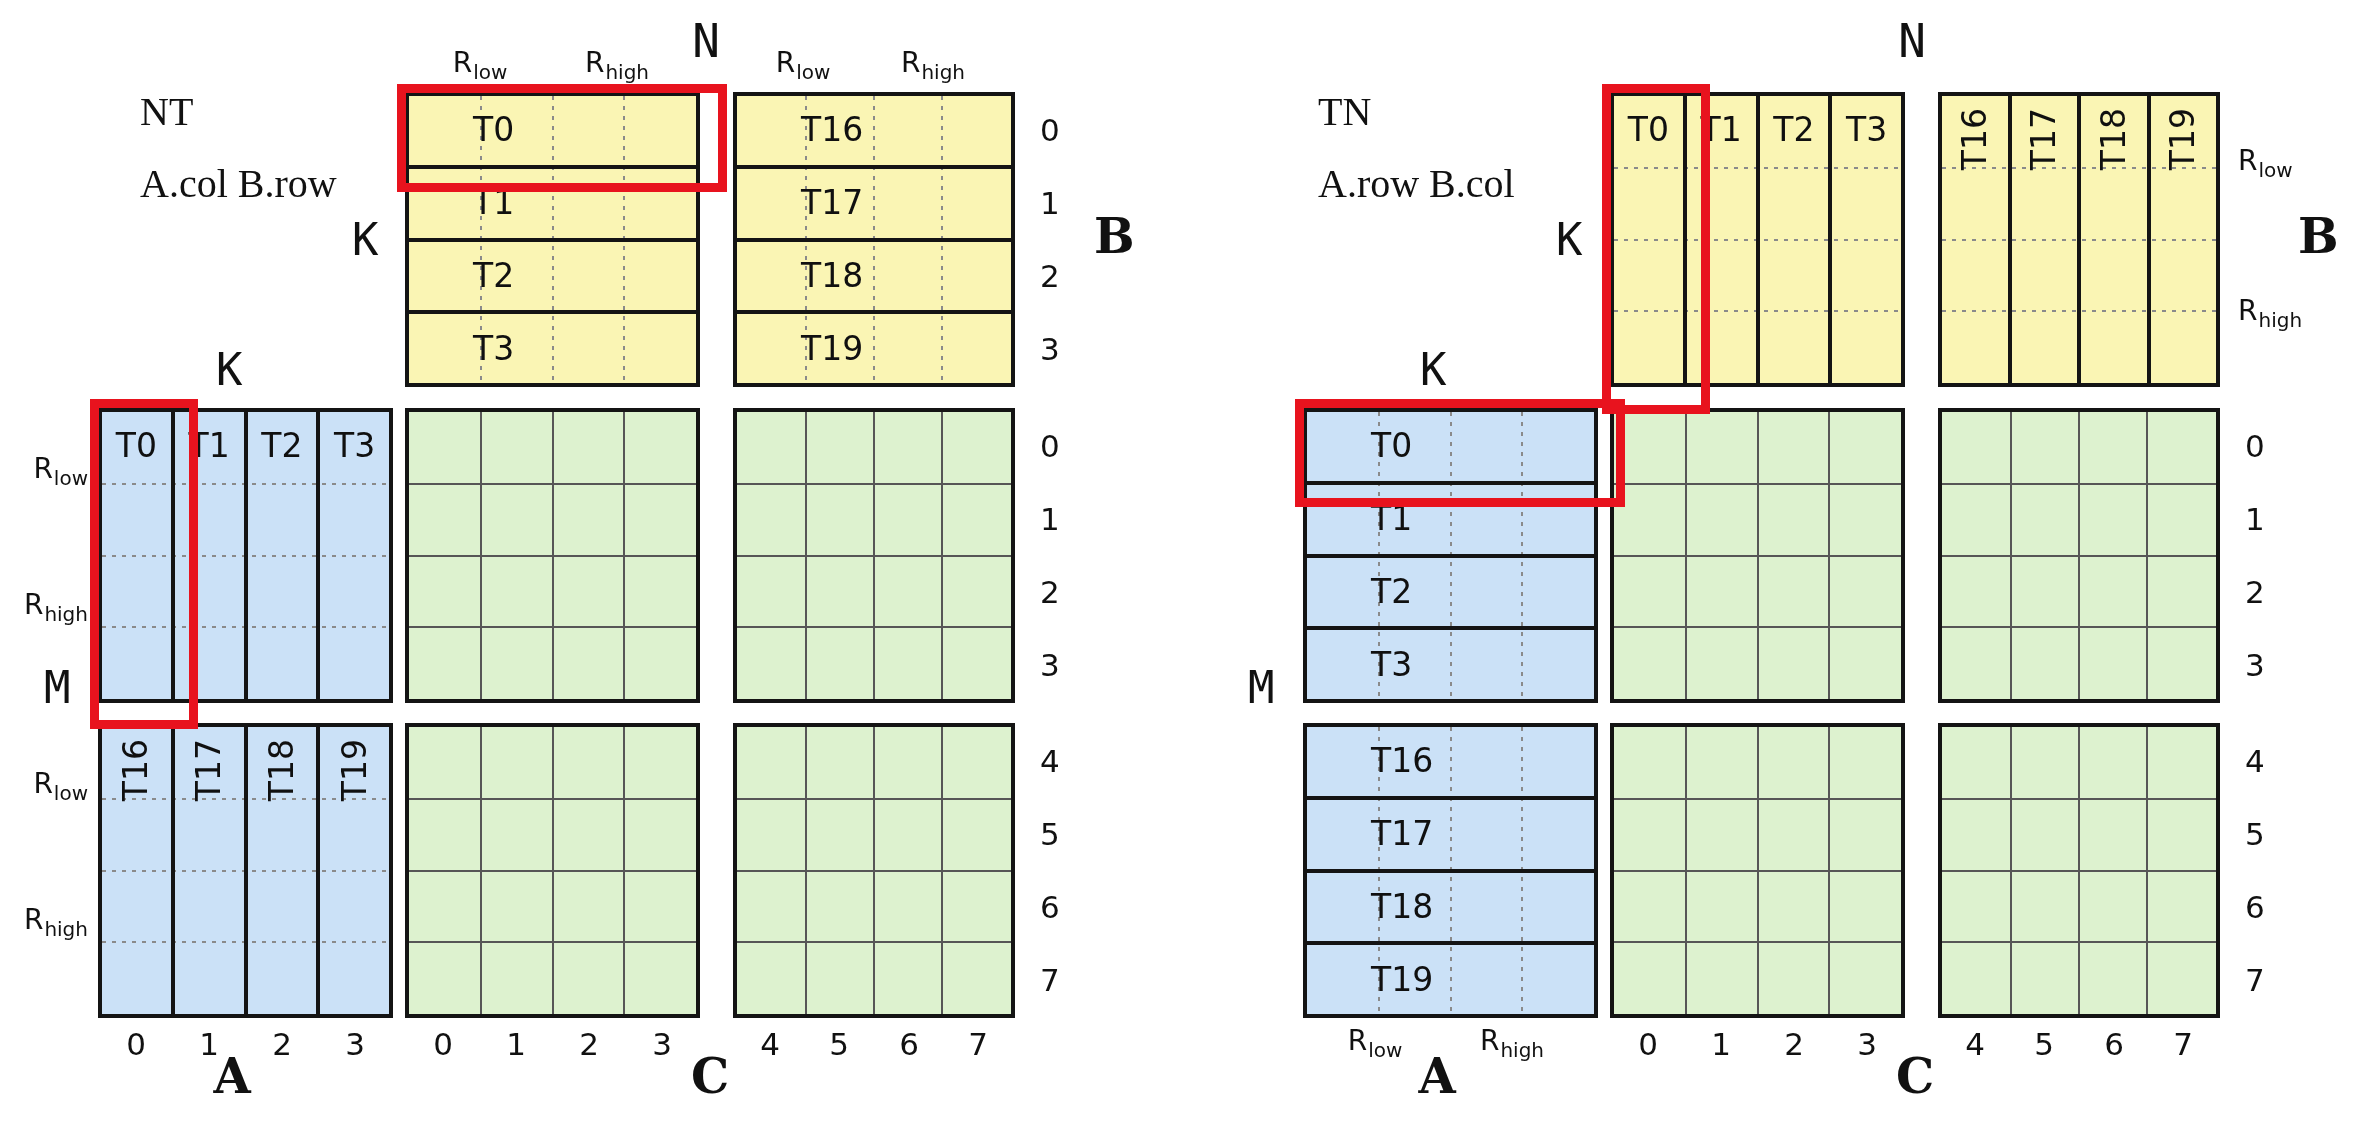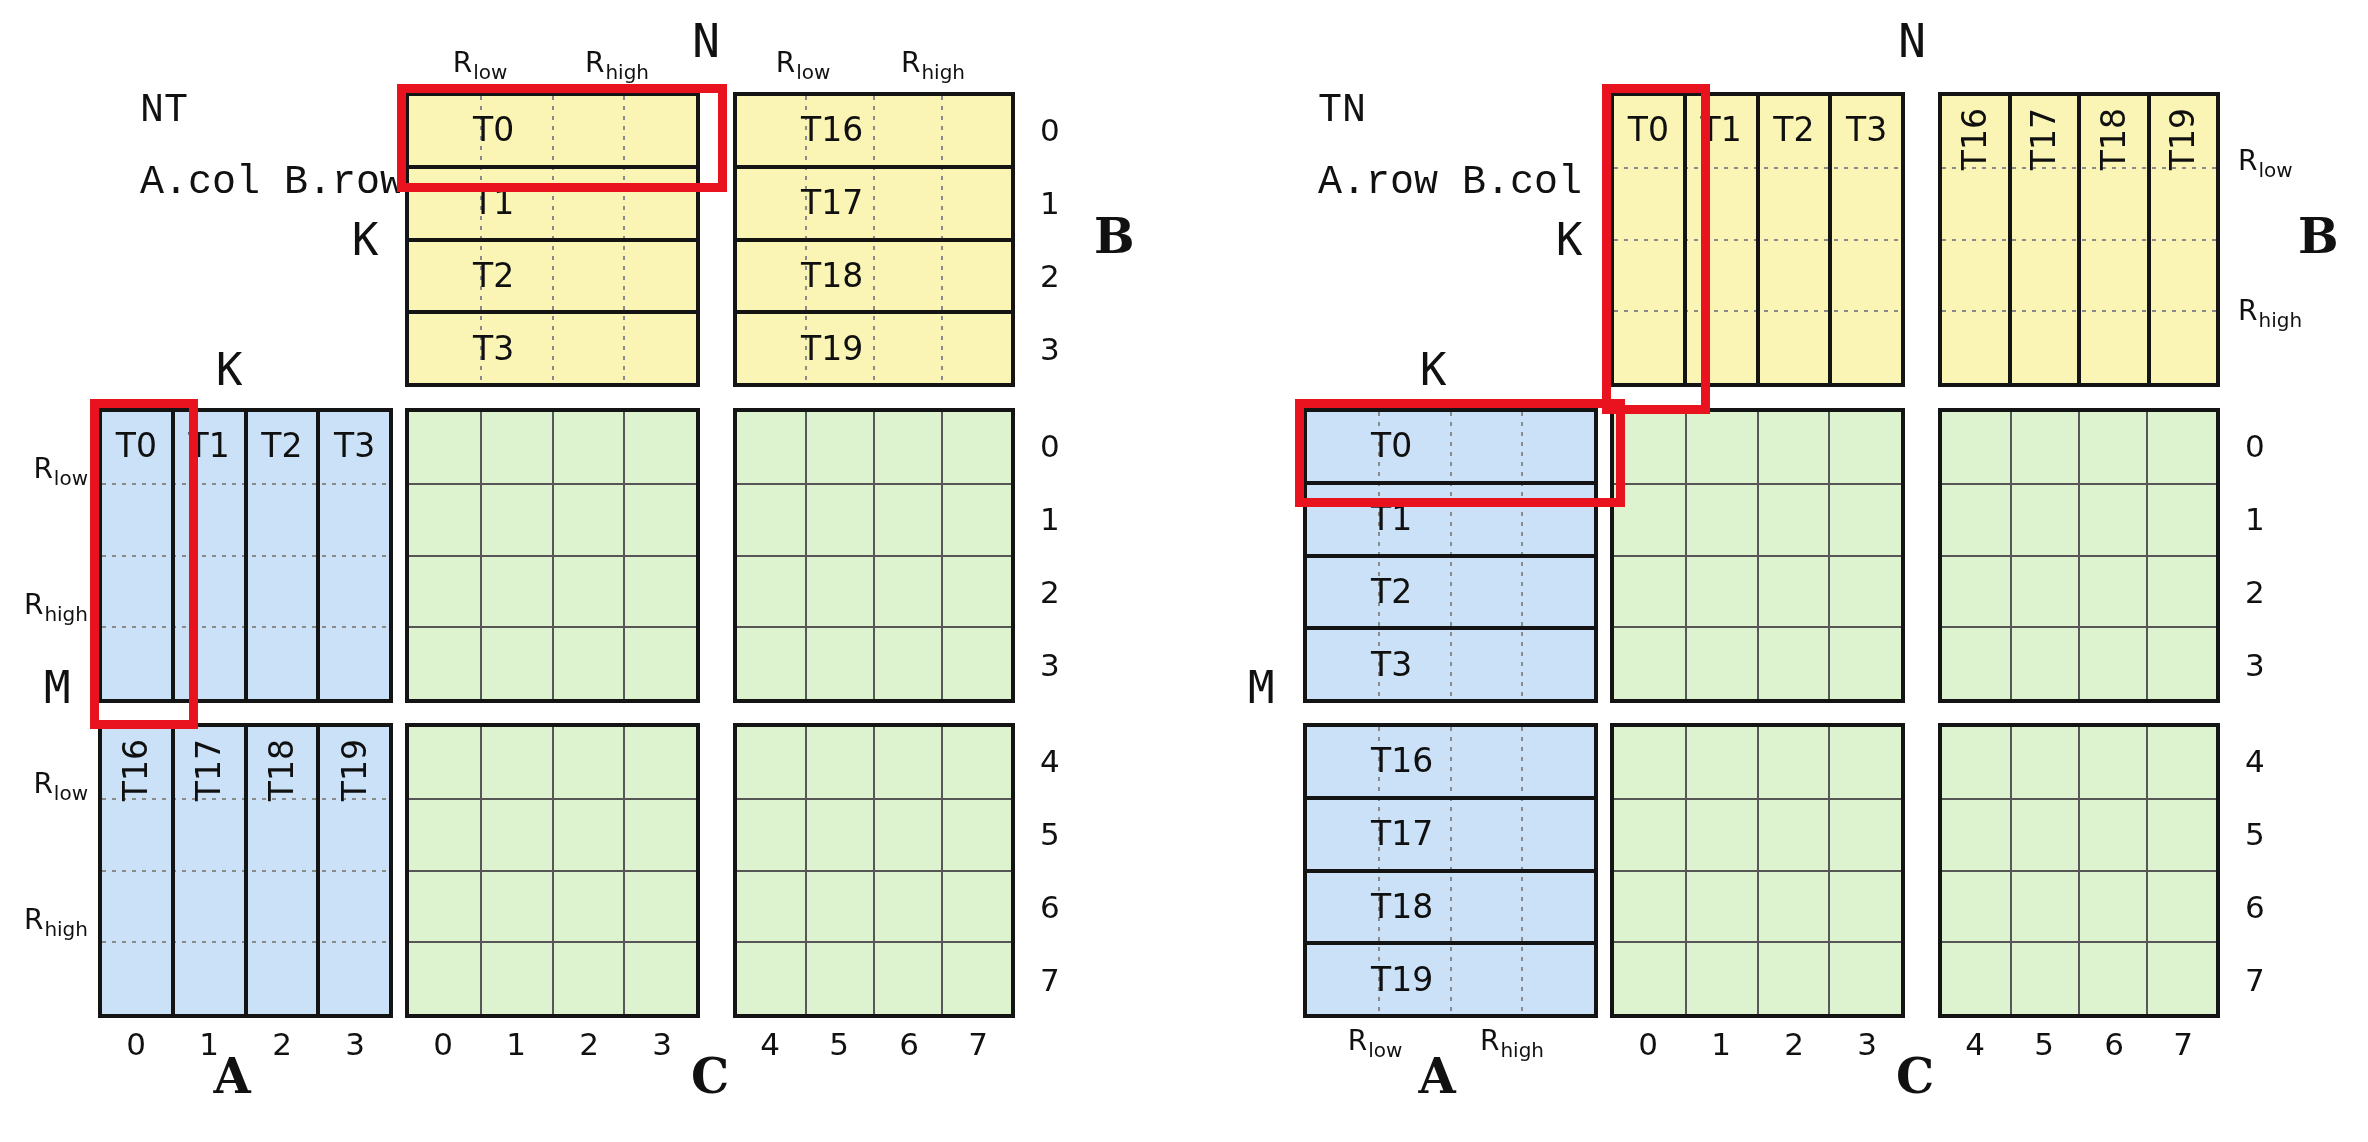--- a/index.html
+++ b/index.html
@@ -30,21 +30,21 @@
      linear-gradient(#565656,#565656),linear-gradient(#565656,#565656),linear-gradient(#565656,#565656),
      linear-gradient(#565656,#565656),linear-gradient(#565656,#565656),linear-gradient(#565656,#565656);
      background-size:2px 100%,2px 100%,2px 100%,100% 2px,100% 2px,100% 2px;
      background-repeat:no-repeat;
      background-position:25% 0,50% 0,75% 0,0 25%,0 50%,0 75%;}
   .tlabel{position:absolute;font-size:33px;line-height:1.1;color:#101010;white-space:nowrap;}
   .row-label{left:64px;top:50%;transform:translateY(-50%);}
   .col-label{top:16px;left:50%;transform:translateX(-50%);}
   .rot-label{top:12px;left:50%;writing-mode:vertical-rl;transform:translateX(-50%) rotate(180deg);}
   .redbox{position:absolute;border:9px solid #E8131E;z-index:6;background:transparent;}
-  .title{position:absolute;font-family:Liberation Mono, monospace;font-size:40px;white-space:pre;}
+  .title{position:absolute;font-family:Liberation Serif, serif;font-size:40px;white-space:pre;}
   .axis{position:absolute;font-family:"DejaVu Sans Mono",monospace;font-size:44px;}
   .axis-big{position:absolute;font-family:"DejaVu Sans Mono",monospace;font-size:46px;}
   .mat{position:absolute;font-family:"DejaVu Serif",serif;font-weight:700;font-size:48px;}
   .num{position:absolute;font-size:31px;}
   .rlab{position:absolute;font-size:28px;white-space:nowrap;}
   .rsub{font-size:20px;position:relative;top:7px;margin-left:1px;}
   .cx{transform:translateX(-50%);}
   .cy{transform:translateY(-50%);}
   .right-align{text-align:right;}
 </style>

